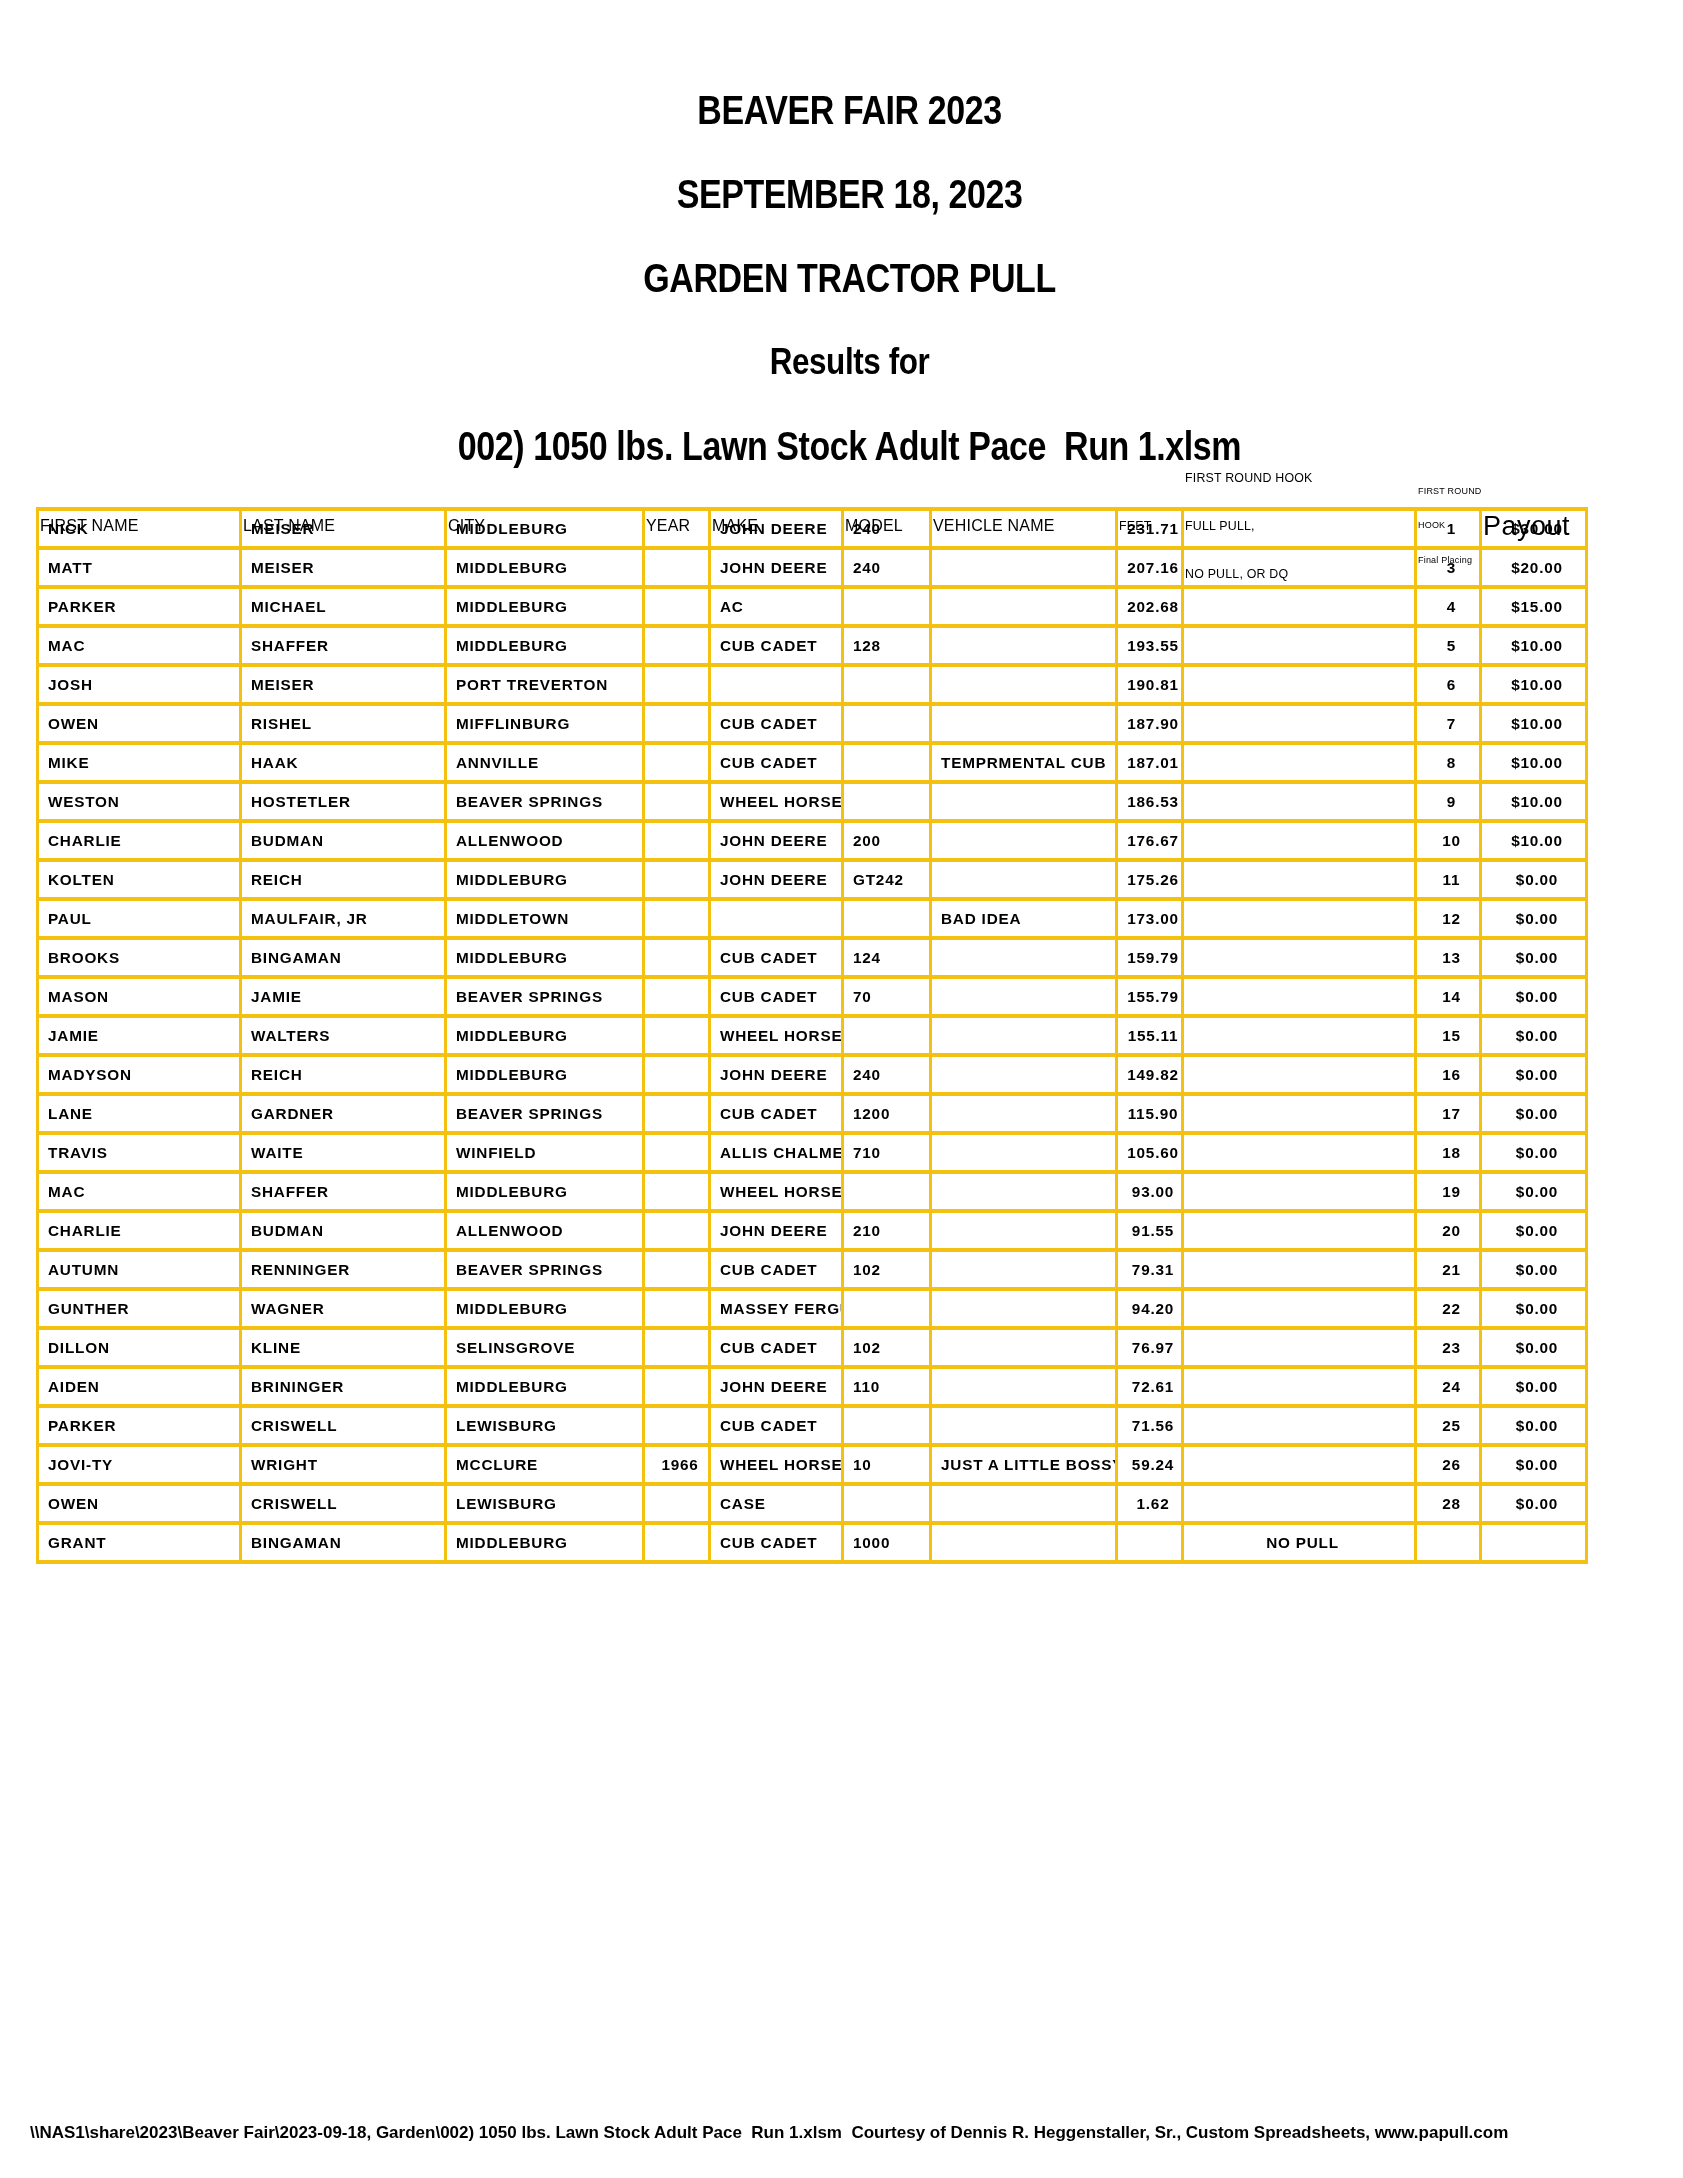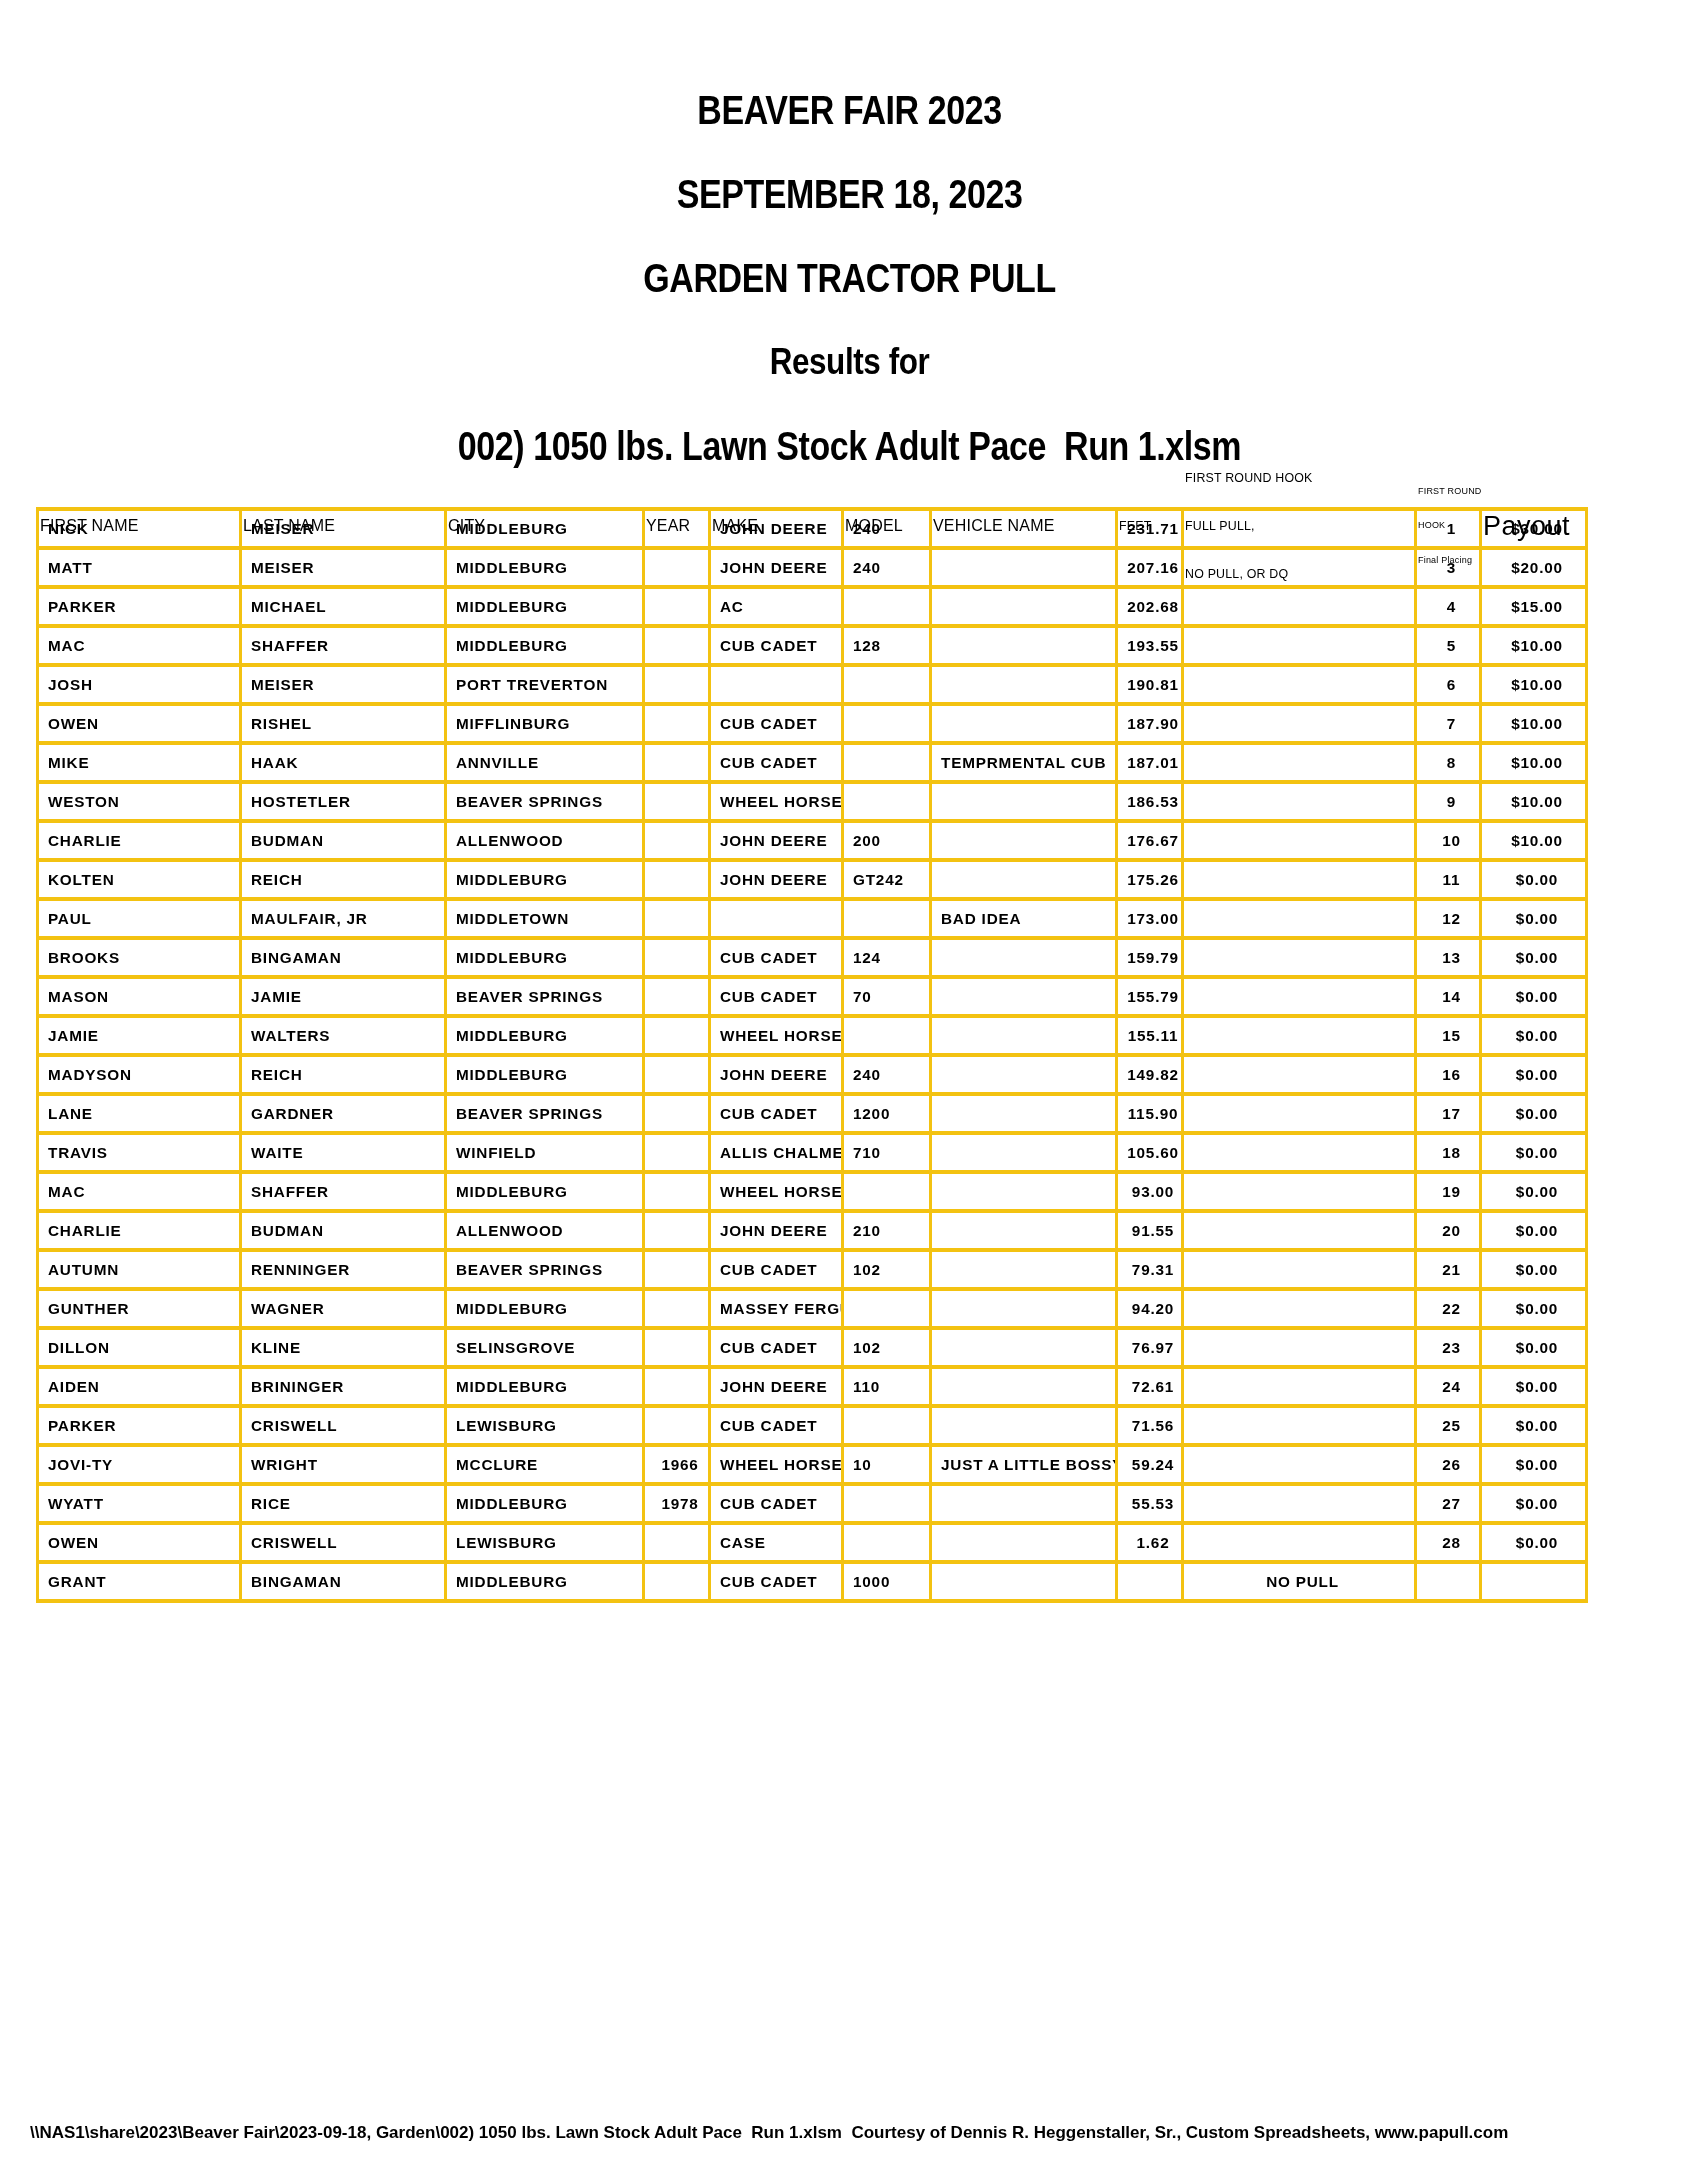--- a/index.html
+++ b/index.html
@@ -431,33 +431,20 @@
           <td class="col-year">1966</td>
           <td class="col-make">WHEEL HORSE</td>
           <td class="col-model">10</td>
           <td class="col-vehicle-name">JUST A LITTLE BOSSY</td>
           <td class="col-feet">59.24</td>
           <td class="col-hook"></td>
           <td class="col-placing">26</td>
           <td class="col-payout">$0.00</td>
         </tr>
         <tr>
-          <td class="col-first-name">WYATT</td>
-          <td class="col-last-name">RICE</td>
-          <td class="col-city">MIDDLEBURG</td>
-          <td class="col-year">1978</td>
-          <td class="col-make">CUB CADET</td>
-          <td class="col-model"></td>
-          <td class="col-vehicle-name"></td>
-          <td class="col-feet">55.53</td>
-          <td class="col-hook"></td>
-          <td class="col-placing">27</td>
-          <td class="col-payout">$0.00</td>
-        </tr>
-        <tr>
           <td class="col-first-name">OWEN</td>
           <td class="col-last-name">CRISWELL</td>
           <td class="col-city">LEWISBURG</td>
           <td class="col-year"></td>
           <td class="col-make">CASE</td>
           <td class="col-model"></td>
           <td class="col-vehicle-name"></td>
           <td class="col-feet">1.62</td>
           <td class="col-hook"></td>
           <td class="col-placing">28</td>

